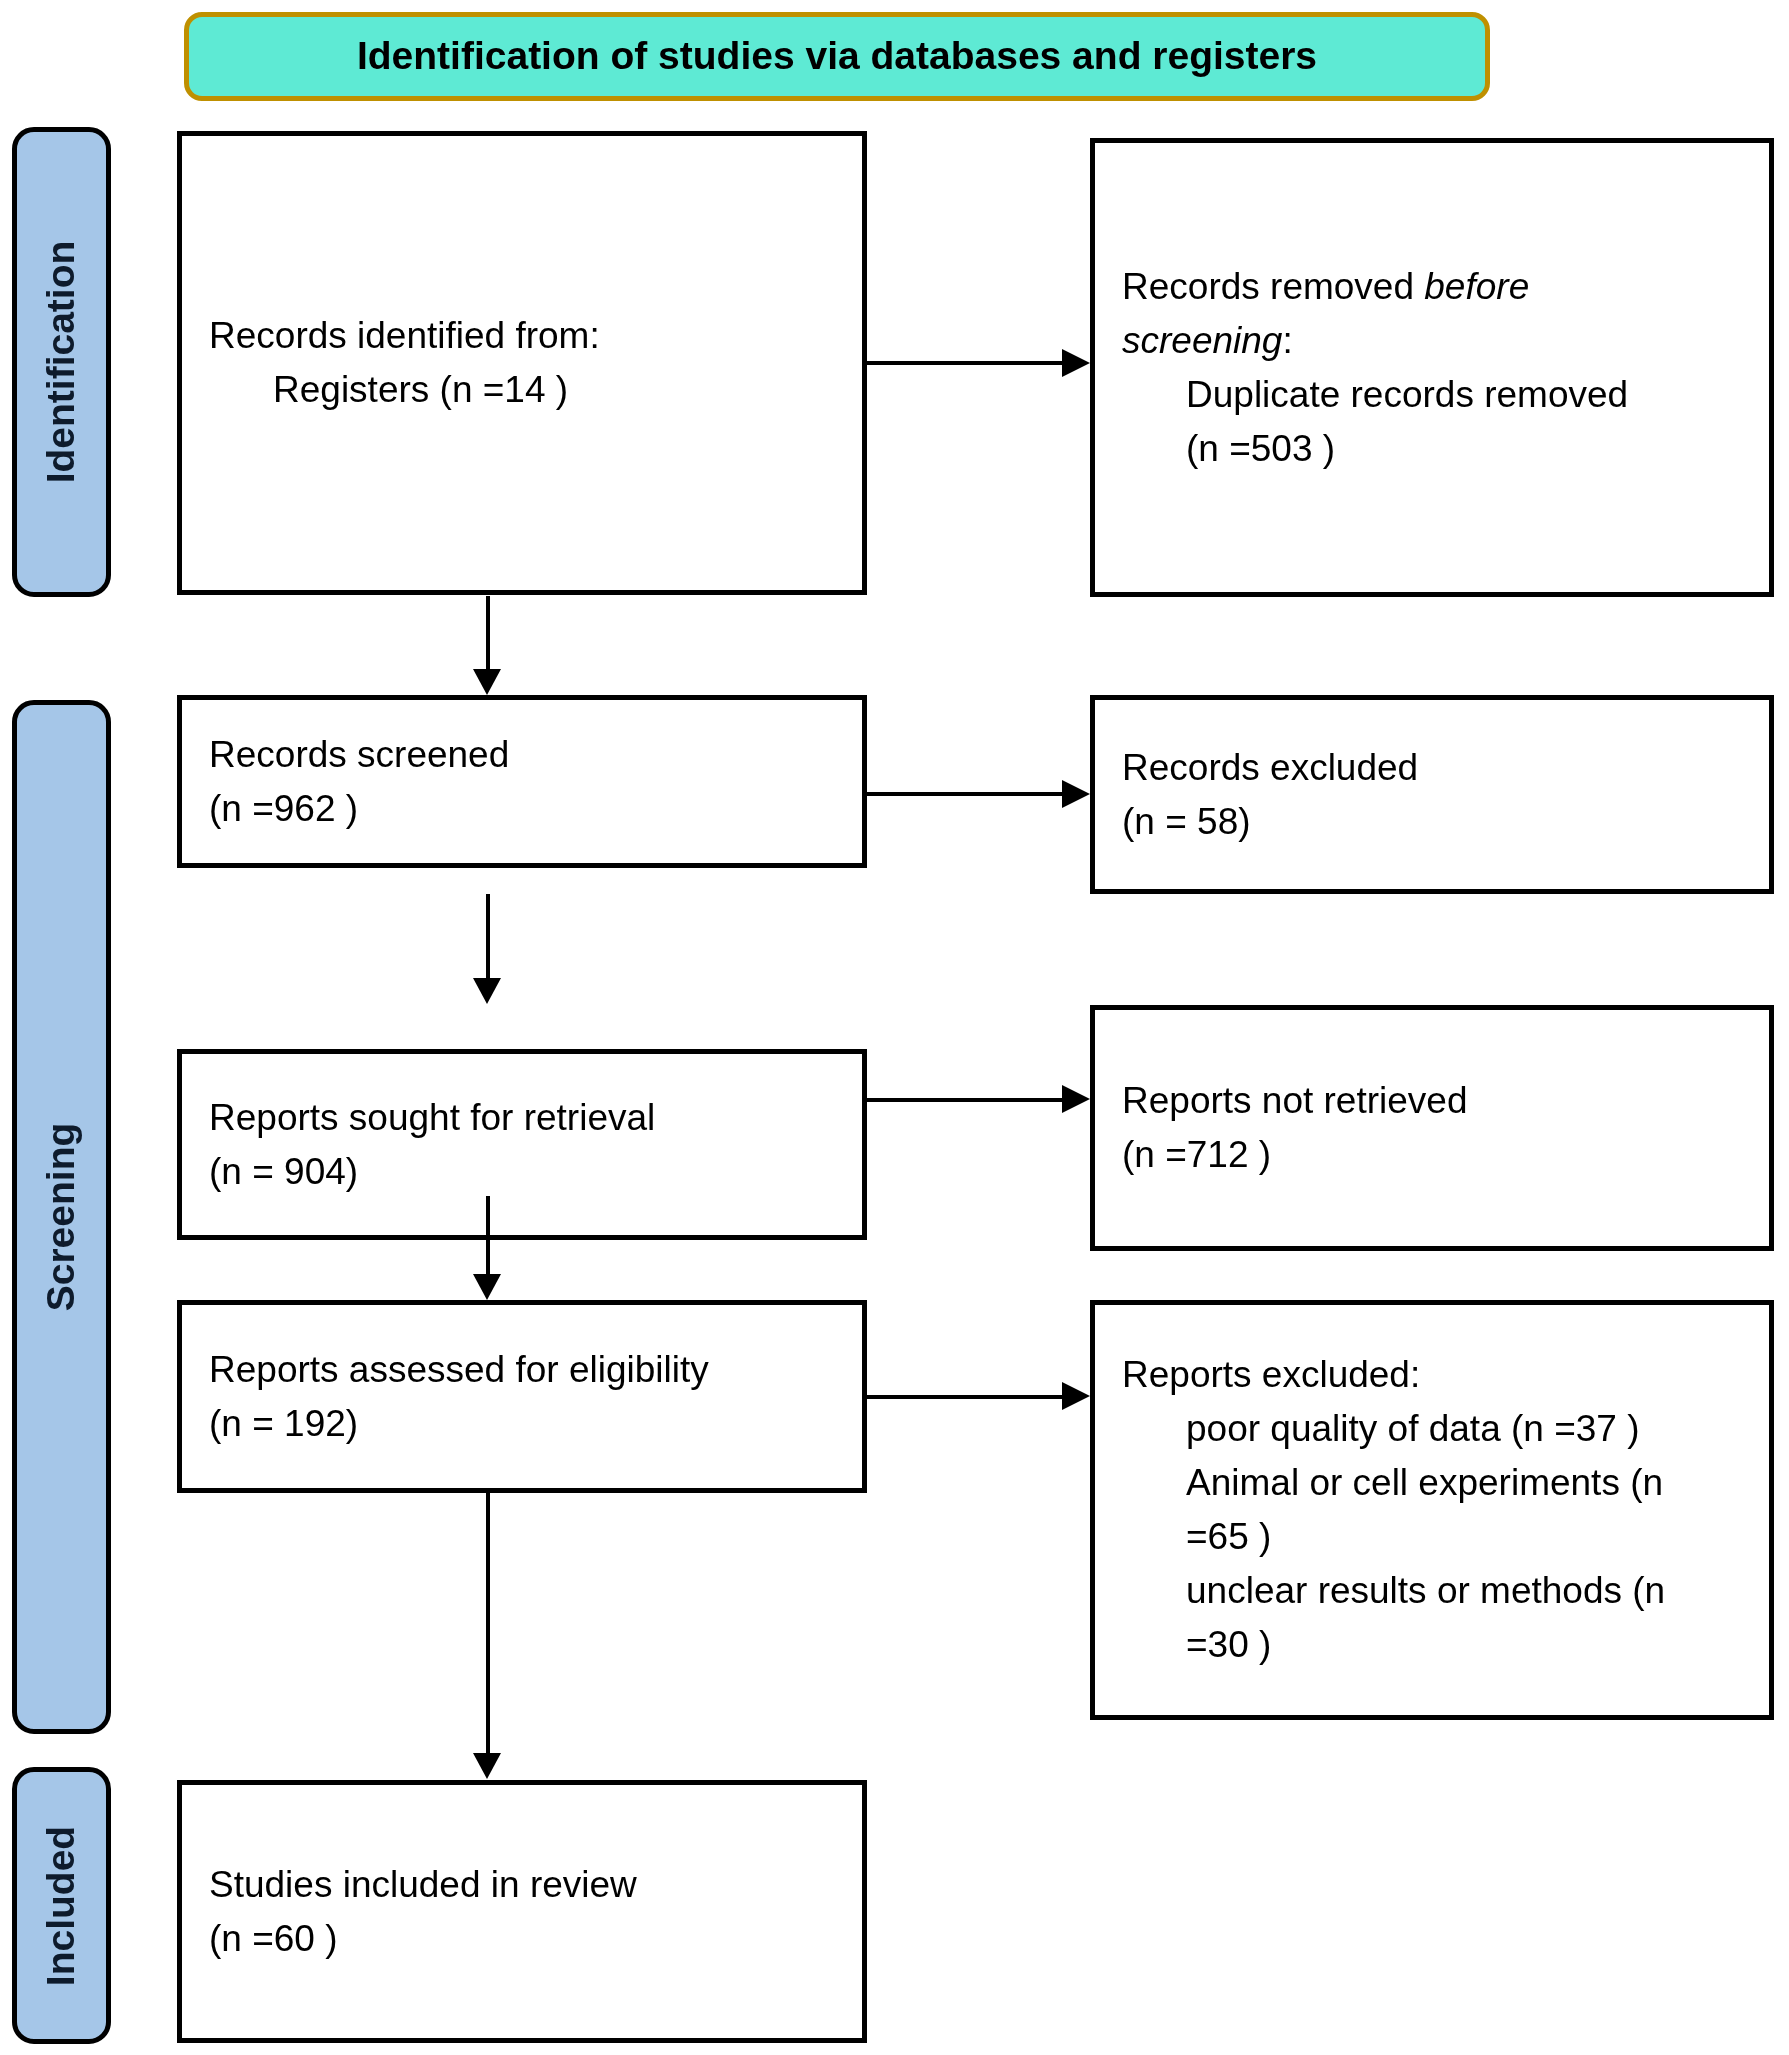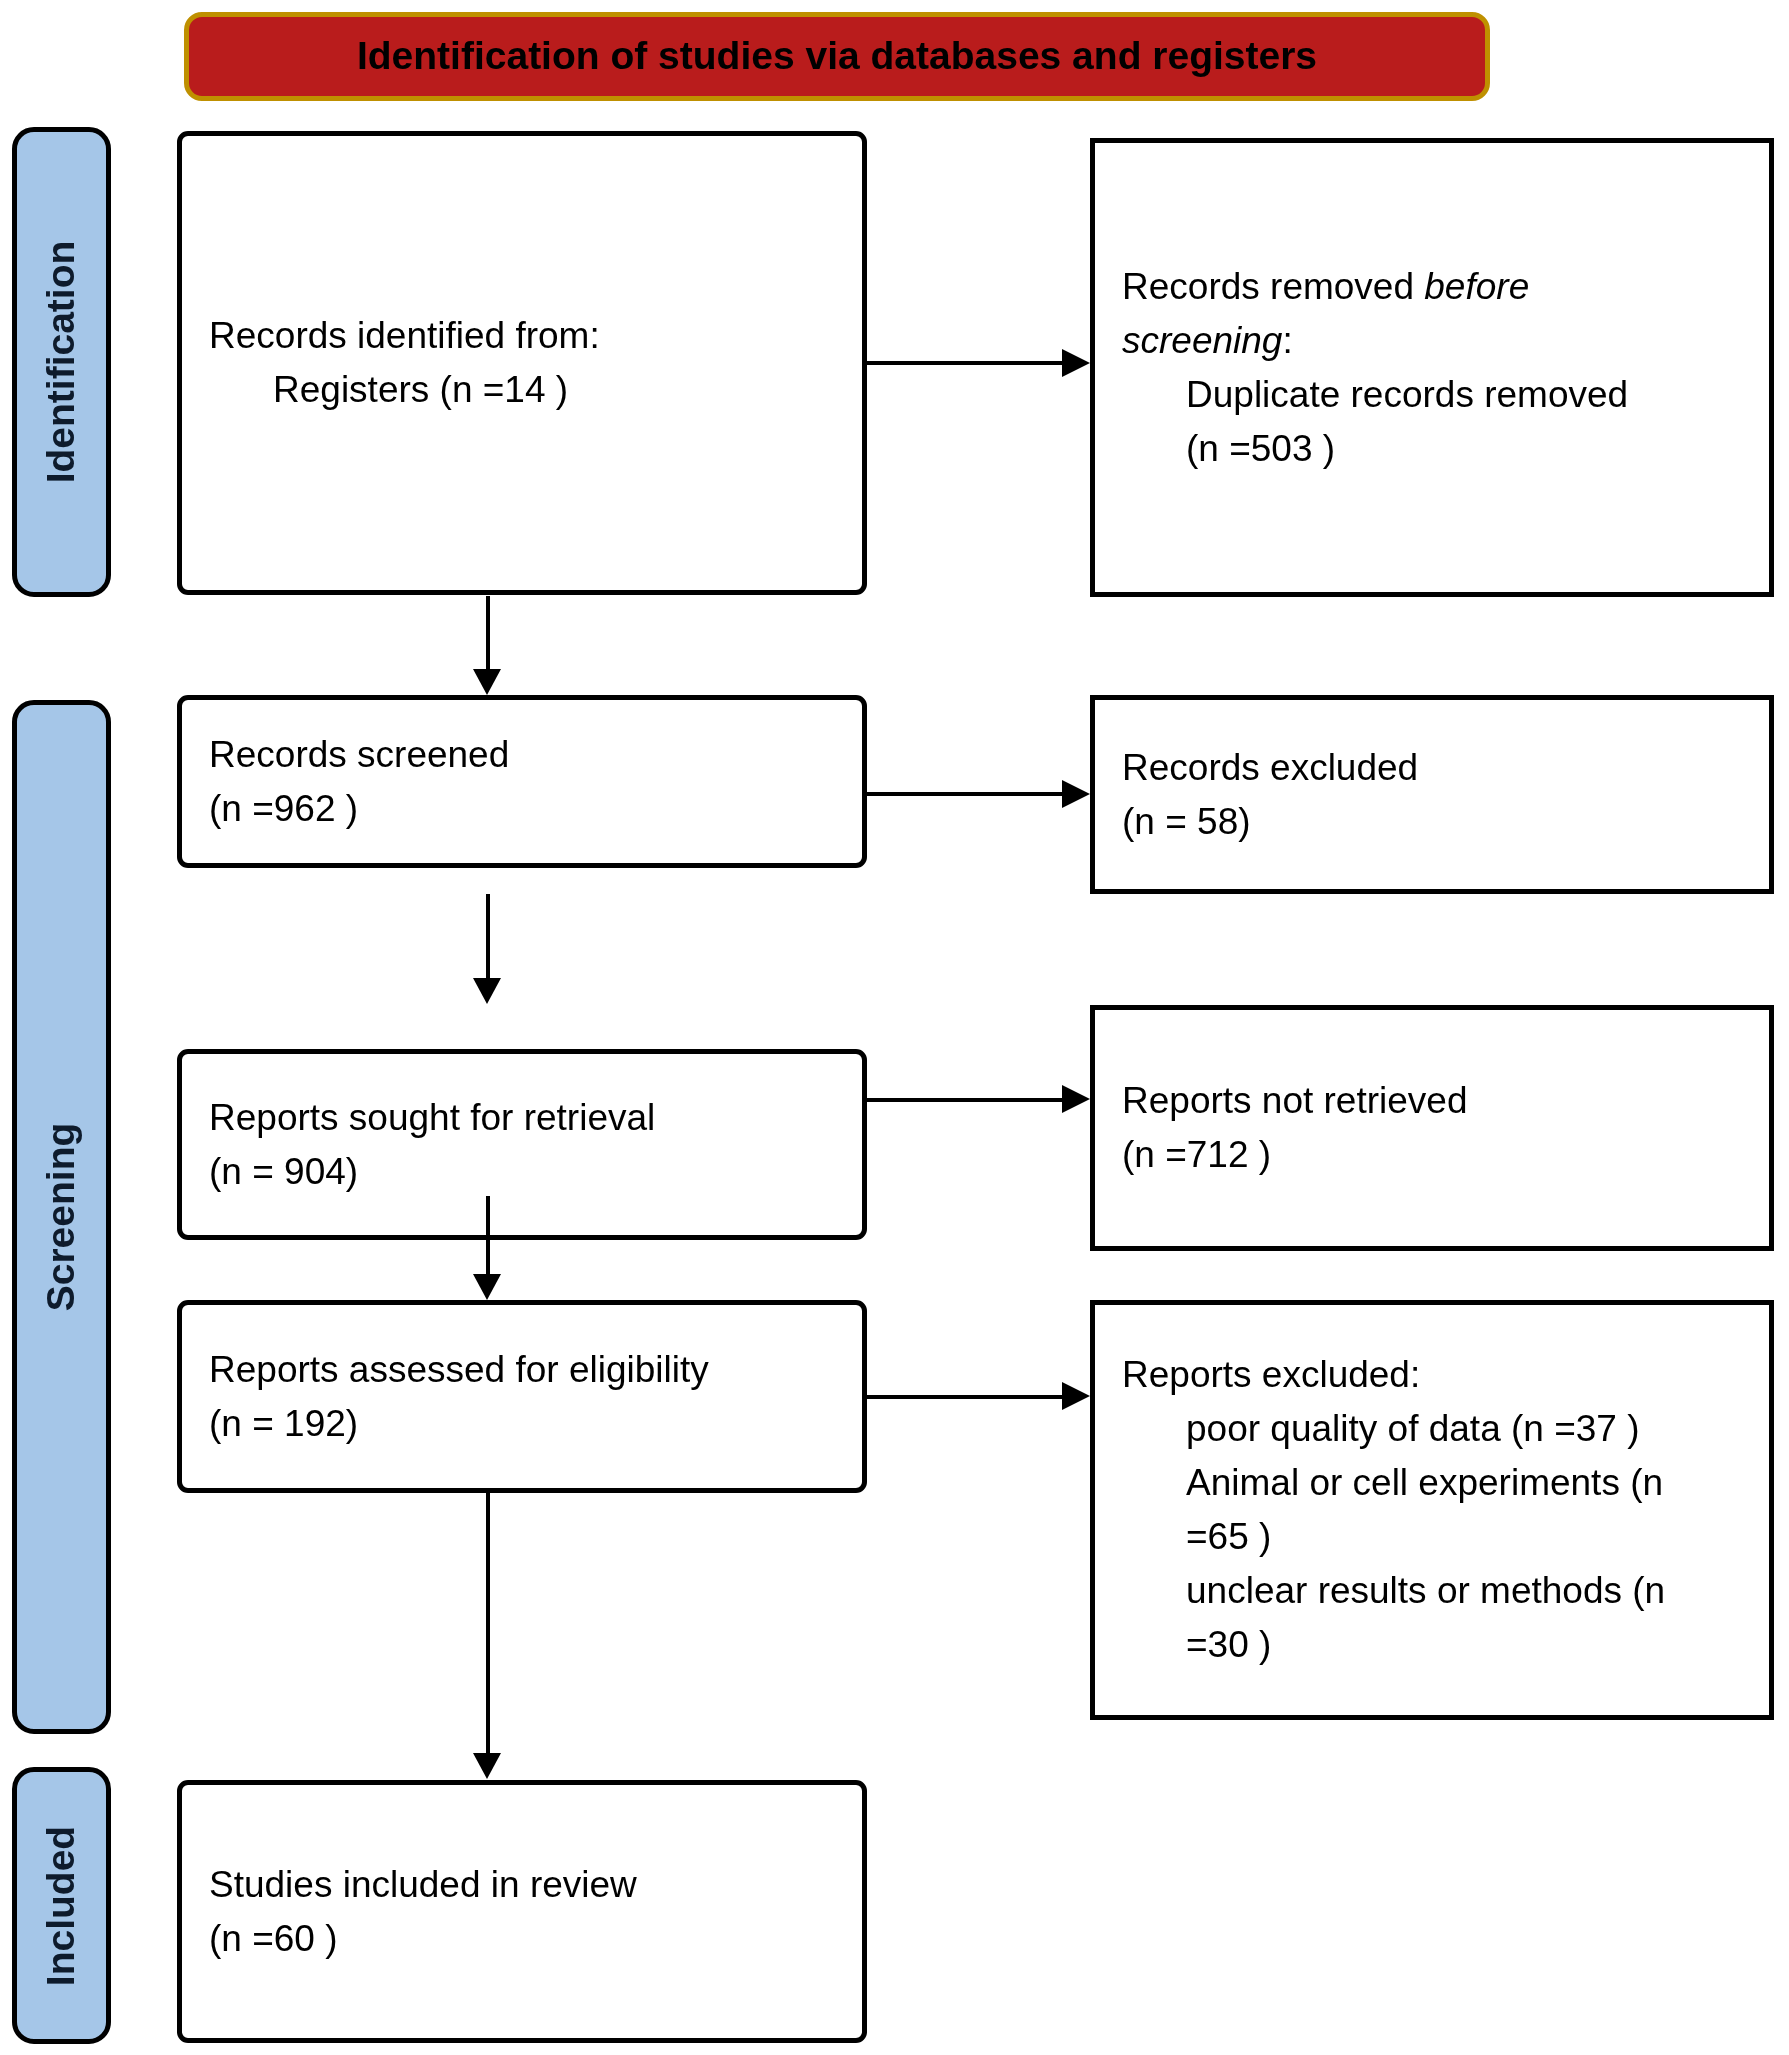--- a/index.html
+++ b/index.html
@@ -7,21 +7,21 @@
     position:relative;
     width:1790px;height:2056px;
     background:#ffffff;
     font-family:"Liberation Sans", sans-serif;
     color:#000;
   }
   
   .banner{
     position:absolute;left:184px;top:11.6px;width:1306px;height:89px;
     box-sizing:border-box;
-    background:#b91c1c;border:5.3px solid #BF9000;border-radius:18px;
+    background:#5eead4;border:5.3px solid #BF9000;border-radius:18px;
     display:flex;align-items:center;justify-content:center;
   }
   .banner span{font-size:39px;font-weight:bold;color:#000;}
   
   .side{
     position:absolute;left:11.6px;width:99px;box-sizing:border-box;
     background:#A5C6E8;border:5.3px solid #000;border-radius:22px;
     display:flex;align-items:center;justify-content:center;
   }
   .side .rot{
@@ -36,21 +36,21 @@
   .box{
     position:absolute;box-sizing:border-box;
     background:#fff;border:5.3px solid #000;
     display:flex;flex-direction:column;justify-content:center;align-items:flex-start;
     padding-left:27px;padding-right:19px;
     font-size:37px;line-height:54px;color:#000;
   }
   .box .line{display:block;white-space:nowrap;}
   .box .indent{margin-left:64px;}
   .italic{font-style:italic;}
-  .colL{left:177px;width:690px;border-radius:11px;}
+  .colL{left:177px;width:690px;}
   .colR{left:1090px;width:684px;}
   .b1{top:131px;height:464px;}
   .b2{top:695px;height:173px;}
   .b3{top:1005px;height:191px;margin-top:44px;}
   .b4{top:1300px;height:193px;}
   .b5{top:1780px;height:263px;}
   .r1{top:138px;height:459px;}
   .r2{top:695px;height:199px;}
   .r3{top:1005px;height:246px;}
   .r4{top:1300px;height:420px;}

